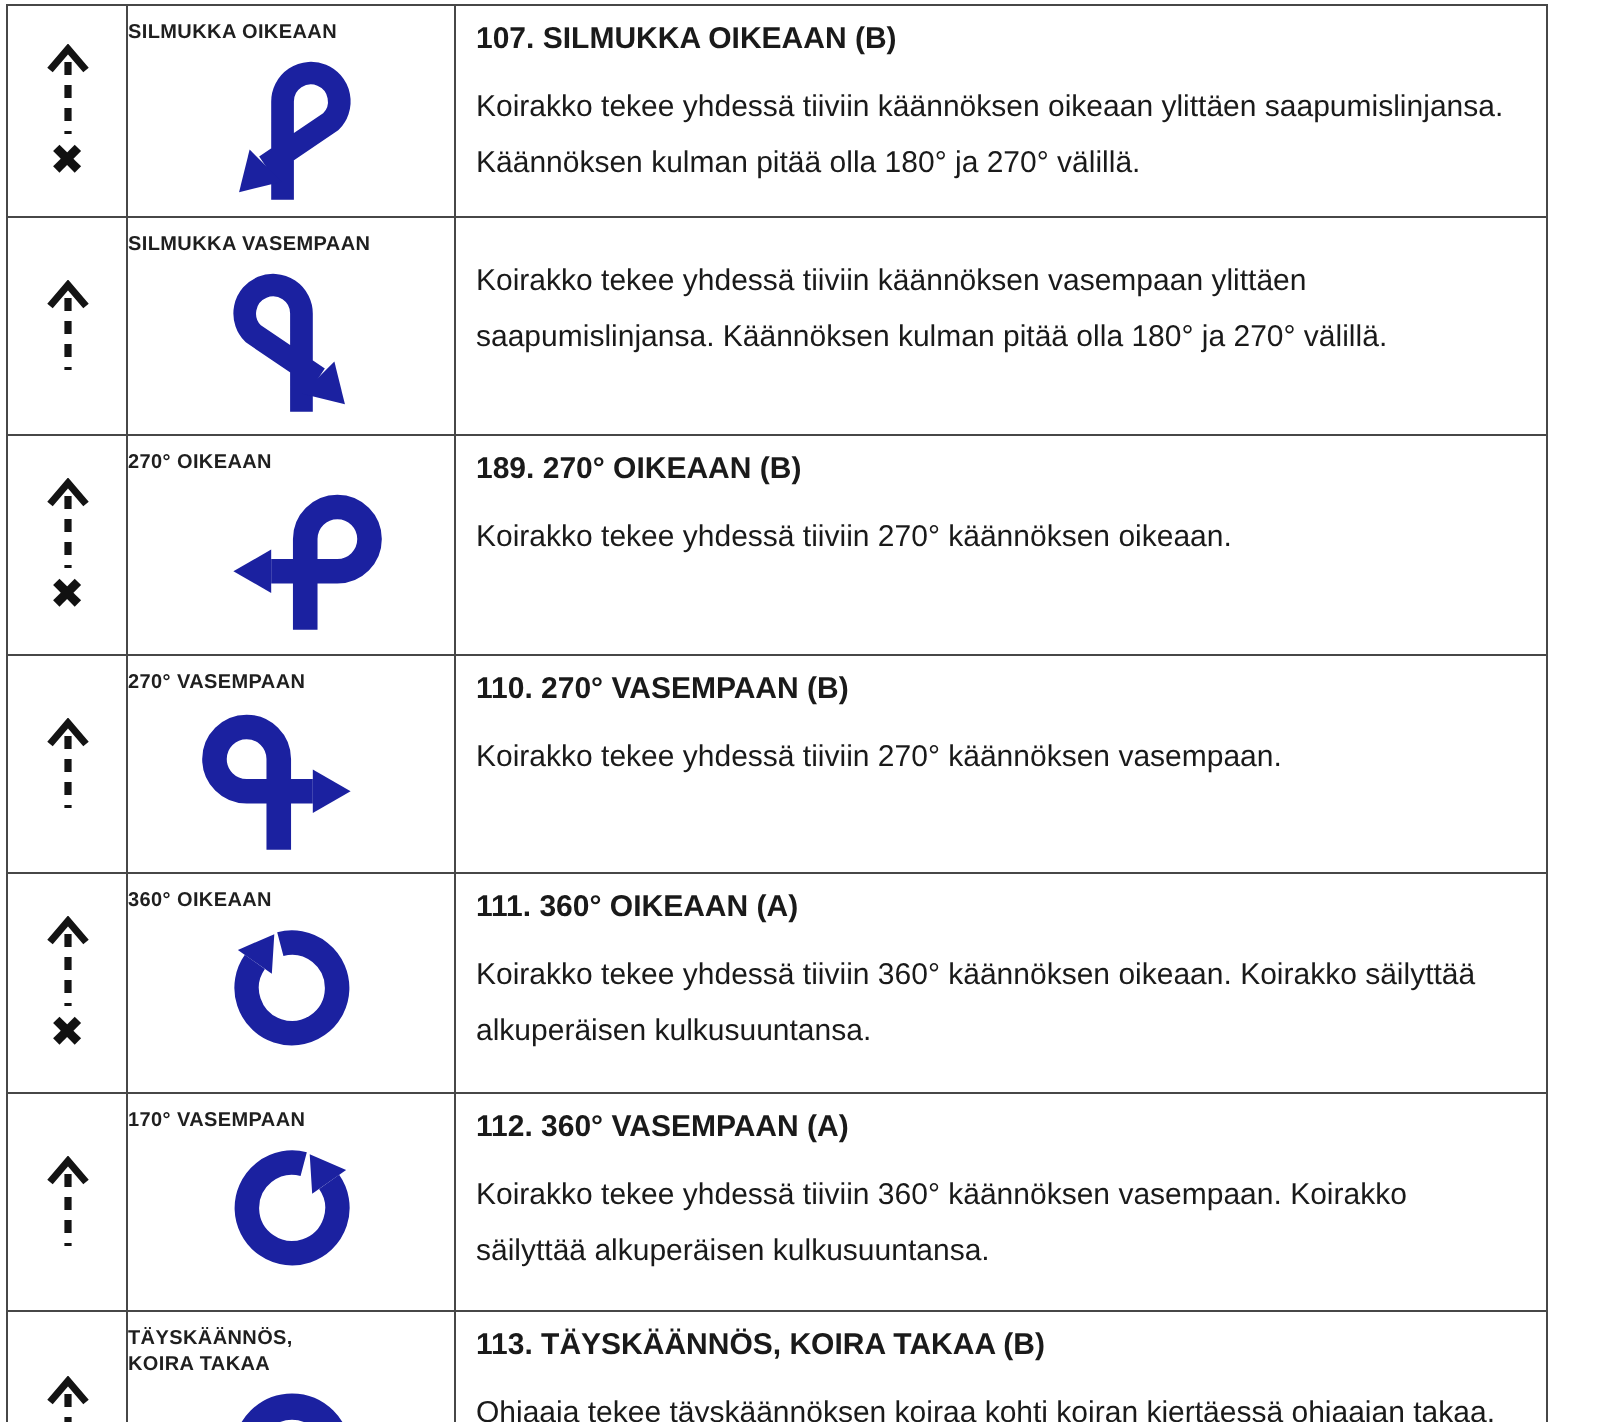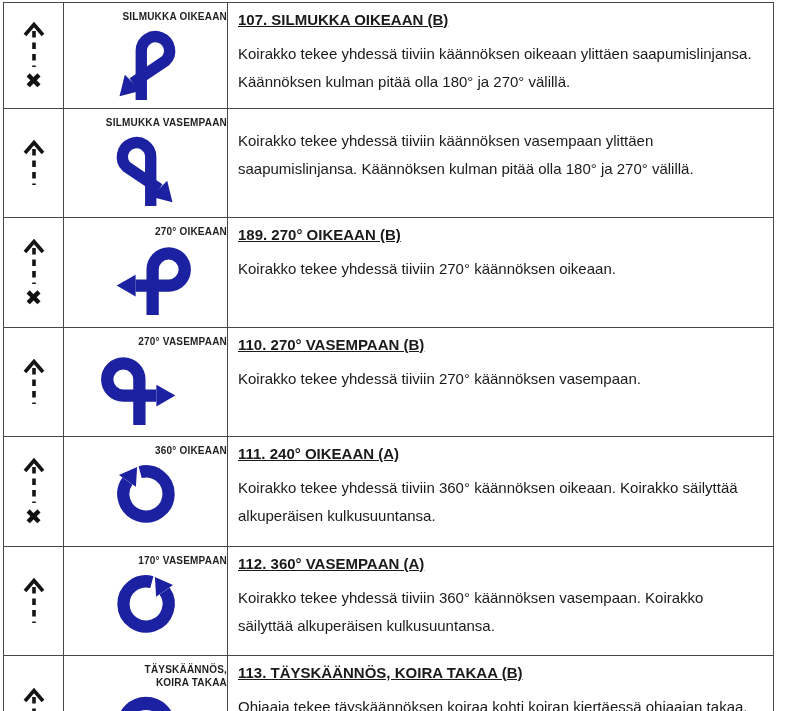--- a/index.html
+++ b/index.html
@@ -13,39 +13,39 @@
   .sign-table{
     position:absolute;left:3px;top:2px;width:771px;height:709px;
     border:1px solid var(--border);border-bottom:none;overflow:hidden;background:#fff;
     box-sizing:border-box;
   }
   .row{display:flex;border-bottom:1px solid var(--border);box-sizing:border-box;background:#fff;}
   .h106{height:106px}.h109{height:109px}.h110{height:110px}
   .col{box-sizing:border-box;}
   .col-arrow{width:60px;flex:none;border-right:1px solid var(--border);
     display:flex;align-items:center;justify-content:center;}
-  .col-sign{width:164px;flex:none;border-right:1px solid var(--border);text-align:right;}
+  .col-sign{width:164px;flex:none;border-right:1px solid var(--border);text-align:left;}
   .col-desc{flex:1;padding:7px 16px 0 10px;}
 
   .start-marker{display:flex;flex-direction:column;align-items:center;gap:3px;}
   .start-arrow polyline{stroke:#141414;fill:none;stroke-width:3.6;}
   .start-arrow line{stroke:#141414;stroke-width:3.6;stroke-dasharray:6.5 5;}
   .x-mark{font-size:21px;line-height:19px;font-weight:bold;color:#111;}
 
   .sign-label{margin-top:7px;font-weight:bold;font-size:10px;line-height:13px;
     letter-spacing:0.2px;color:#1f1f1f;white-space:pre-line;}
   .sym{display:block;margin:3px auto 0;}
   .sym path{stroke:var(--sign-blue);fill:none;}
   .sym polygon{fill:var(--sign-blue);stroke:none;}
   .sym circle{stroke:var(--sign-blue);fill:none;}
   .sw12 path{stroke-width:12;}
   .sw13 path{stroke-width:13;}
   .sw14 circle{stroke-width:14;}
 
-  .desc-heading{font-size:15px;font-weight:bold;line-height:19px;color:var(--ink);text-decoration:underline;}
+  .desc-heading{font-size:15px;font-weight:bold;line-height:19px;color:var(--ink);}
   .desc-body{font-size:15px;line-height:27.5px;margin-top:11px;color:var(--ink);max-width:522px;}
 </style>
 </head>
 <body>
 
 <div class="page">
   <div class="sign-table">
 
     <div class="row h106">
       <div class="col col-arrow">
@@ -147,21 +147,21 @@
         </div>
       </div>
       <div class="col col-sign">
         <div class="sign-label">360° OIKEAAN</div>
         <svg class="sym sw13" viewBox="0 0 110 70" width="104" height="66">
           <path d="M48.8 12.8 A24 24 0 1 1 35.3 22.2"></path>
           <polygon points="45.6,7.5 44.3,28.5 26.3,15.9"></polygon>
         </svg>
       </div>
       <div class="col col-desc">
-        <div class="desc-heading">111. 240° OIKEAAN (A)</div>
+        <div class="desc-heading">111. 360° OIKEAAN (A)</div>
         <div class="desc-body">Koirakko tekee yhdessä tiiviin 360° käännöksen oikeaan. Koirakko säilyttää alkuperäisen kulkusuuntansa.</div>
       </div>
     </div>
 
     <div class="row h109">
       <div class="col col-arrow">
         <div class="start-marker">
           <svg class="start-arrow" viewBox="0 0 26 46" width="26" height="46">
             <polyline points="4,13 13,2.5 22,13"></polyline>
               <line x1="13" y1="9" x2="13" y2="45"></line>

